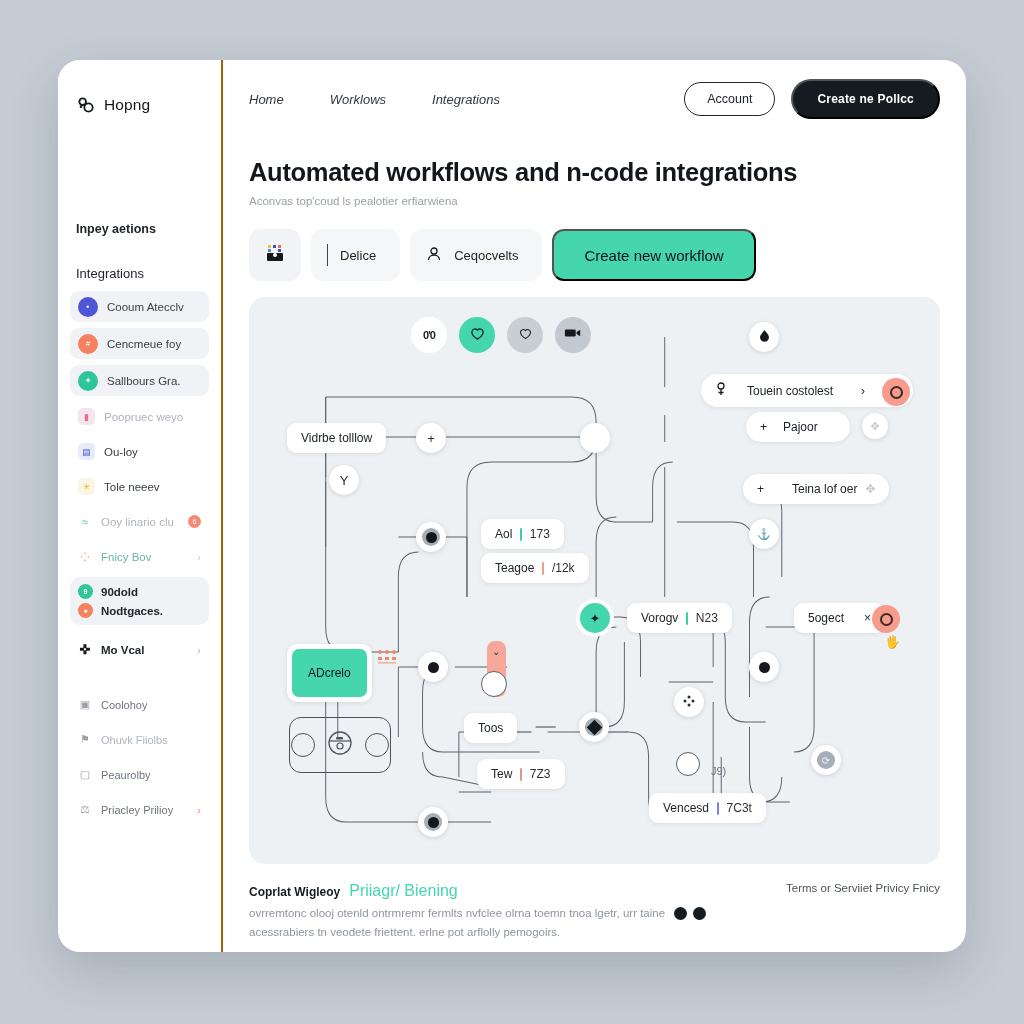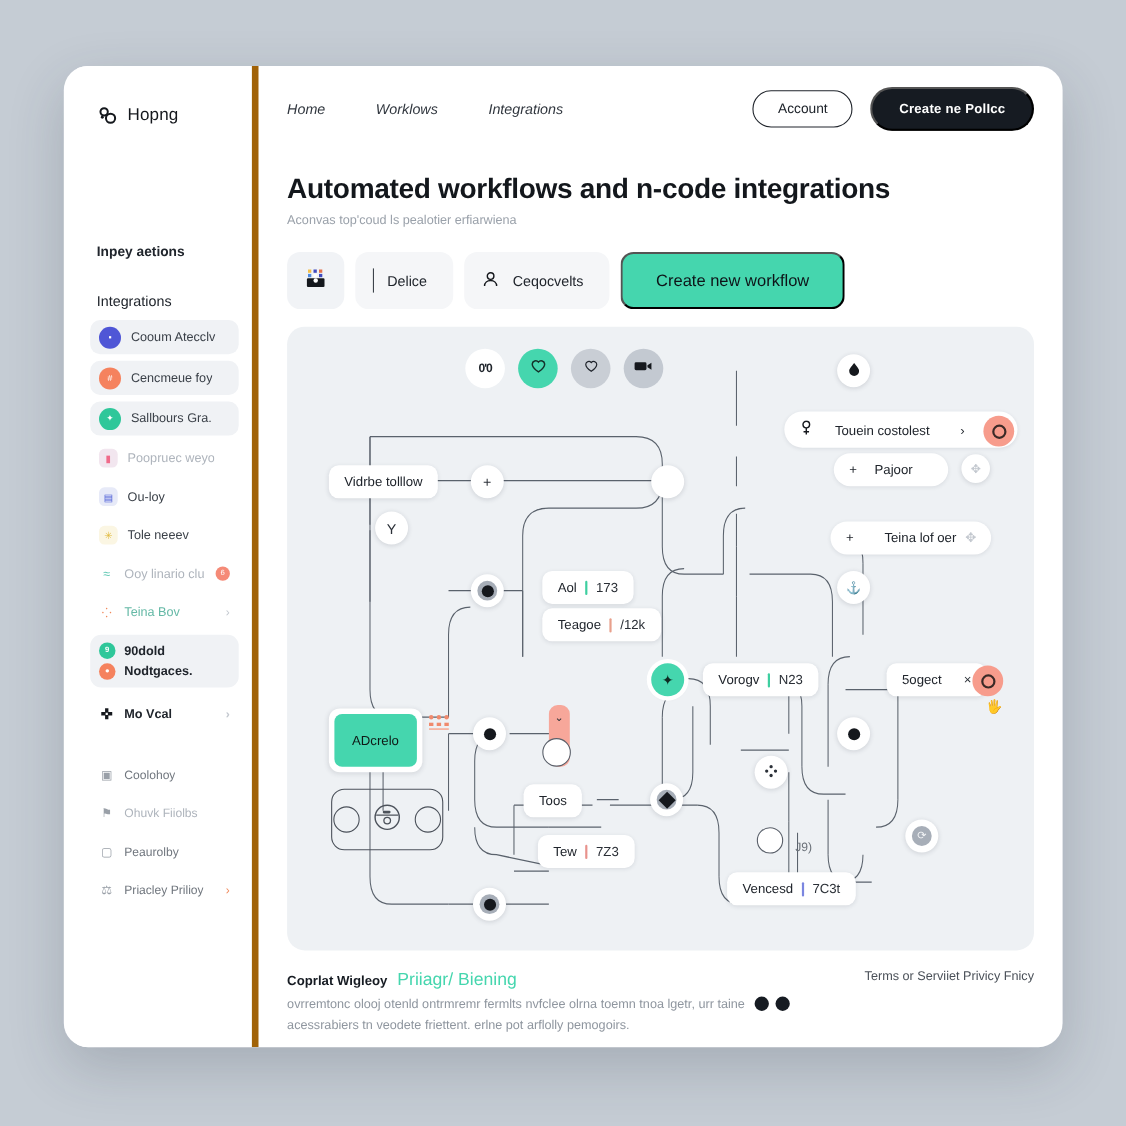--- a/index.html
+++ b/index.html
@@ -16,25 +16,24 @@
     border-radius: 22px;
     box-shadow: 0 18px 50px rgba(40,50,65,.20);
     overflow: hidden;
     display: flex;
   }
 
   
   .sidebar {
     width: 165px; height: 100%;
     background: #ffffff;
-    border-right: 6px solid #a16207;
+    border-right: 2px solid #a16207;
     padding: 28px 0 0 0;
     position: relative;
     flex: 0 0 165px;
-    margin-left: 12px;
   }
   .brand { display: flex; align-items: center; gap: 8px; padding: 0 0 0 18px; height: 34px; }
   .brand-mark { width: 20px; height: 20px; flex: 0 0 20px; }
   .brand-name { font-size: 15.5px; color: #15181d; letter-spacing: .1px; }
 
   .side-sec-label {
     font-size: 12.5px; color: #20252c; font-weight: 600;
     padding-left: 18px; margin-top: 100px;
   }
   .side-head {
@@ -230,21 +229,21 @@
         <span class="sq" style="background:#fbf6e3;color:#e0b93c">✳</span>
         <span class="side-label">Tole neeev</span>
       </div>
       <div class="side-item plain">
         <span class="mini-ico" style="color:#63c9b5">≈</span>
         <span class="side-label muted">Ooy linario clu</span>
         <span class="pill-badge">6</span>
       </div>
       <div class="side-item plain">
         <span class="mini-ico" style="color:#f08a5d">⁘</span>
-        <span class="side-label" style="color:#65b9a6">Teina Bov</span>
+        <span class="side-label" style="color:#65b9a6">Fnicy Bov</span>
         <span class="chev">›</span>
       </div>
 
       <div class="dual">
         <div class="dual-row">
           <span class="dot" style="width:15px;height:15px;flex:0 0 15px;background:#2fc79a;font-size:7px">9</span>
           <span>90dold</span>
         </div>
         <div class="dual-row">
           <span class="dot" style="width:15px;height:15px;flex:0 0 15px;background:#f5825e;font-size:7px">●</span>

